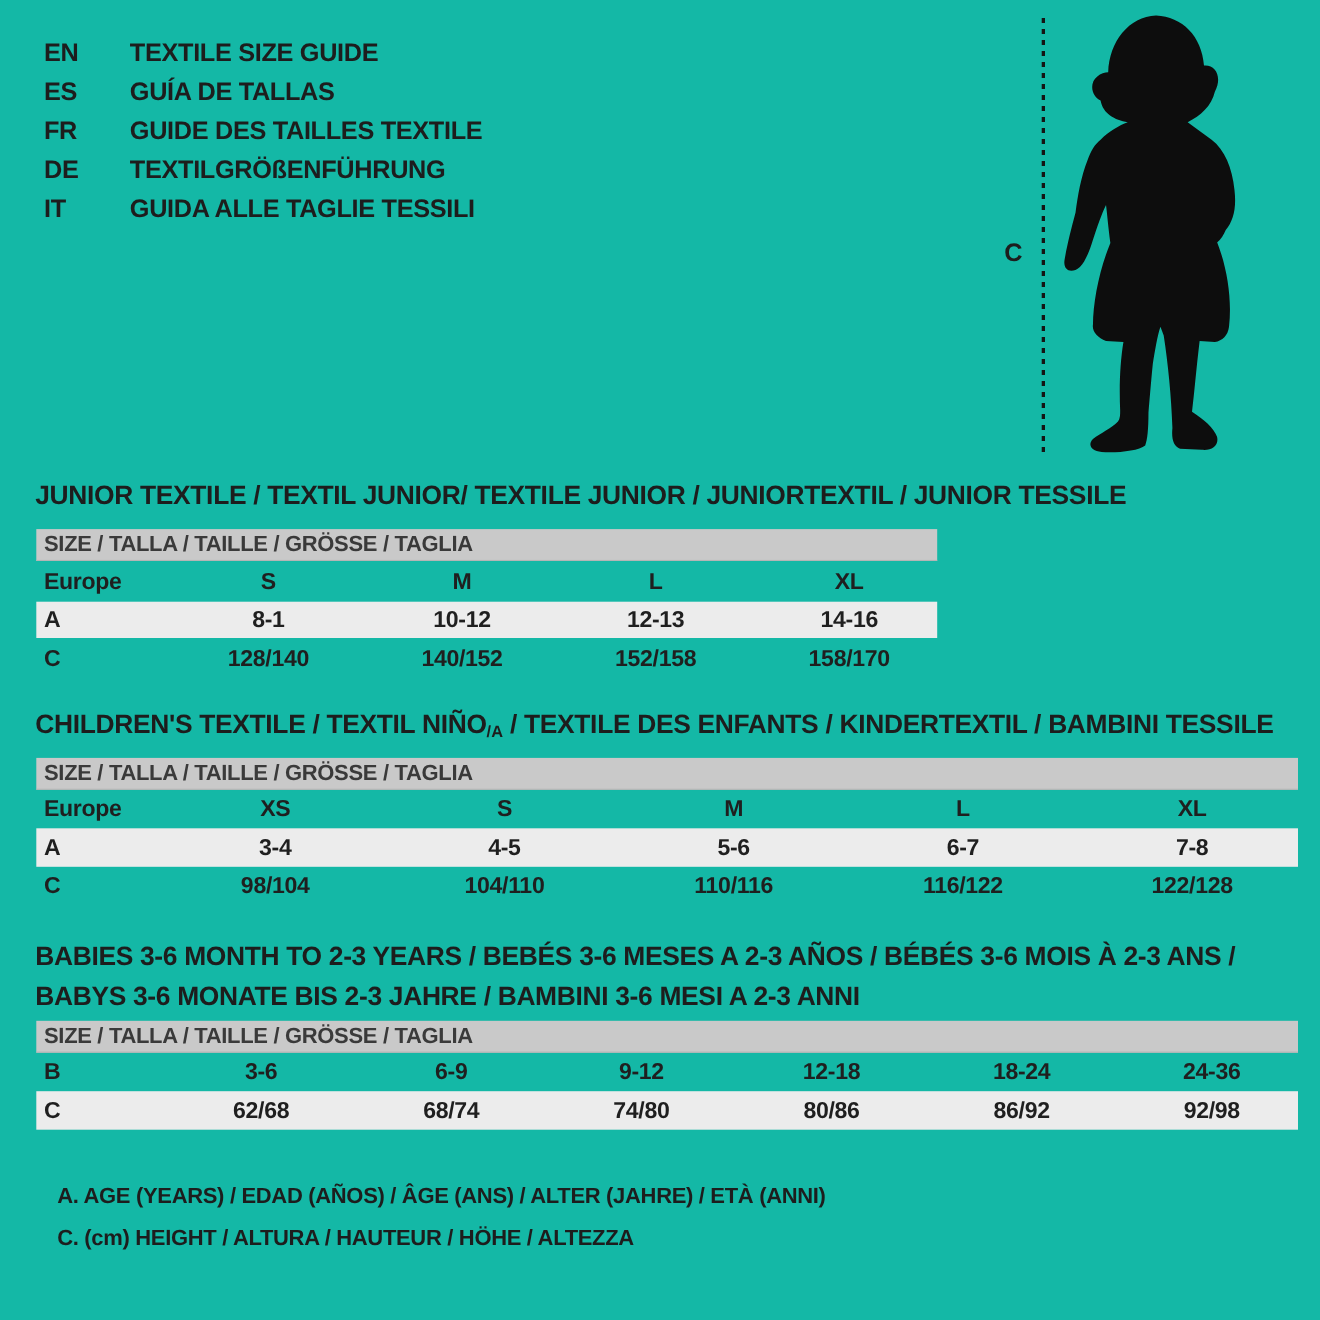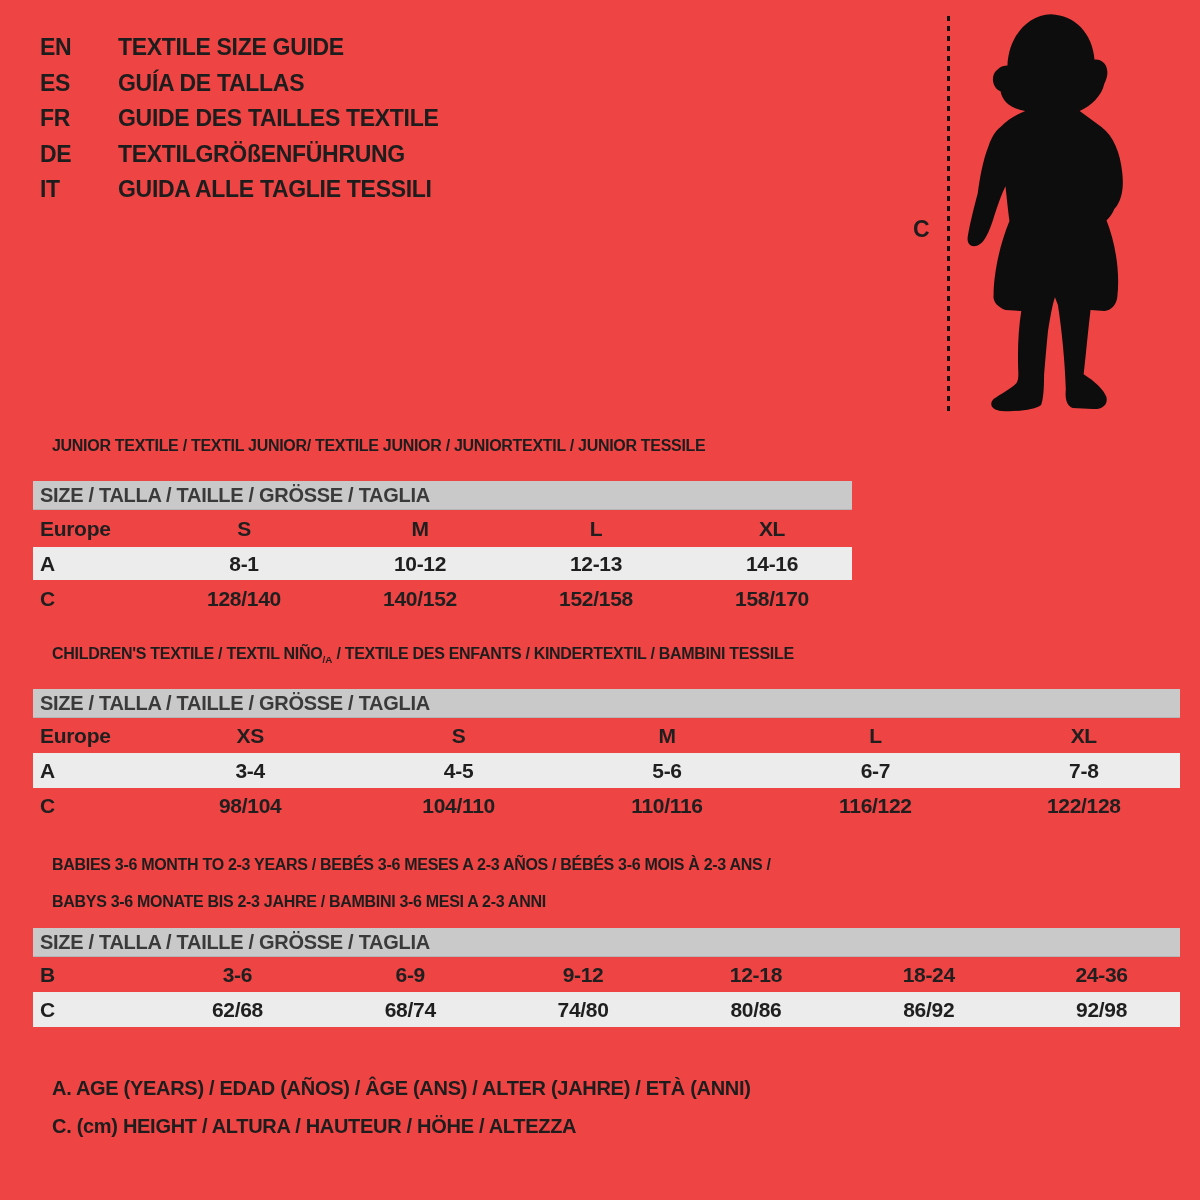--- a/index.html
+++ b/index.html
@@ -1,32 +1,32 @@
 <!DOCTYPE html>
 <html><head>
 <meta charset="utf-8">
 <style>
   html,body{margin:0;padding:0;background:#fff;}
   #canvas{
-    position:relative;width:1200px;height:1200px;background:#ef4444;overflow:hidden;
+    position:relative;width:1200px;height:1200px;background:#14b8a6;overflow:hidden;
     font-family:"Liberation Sans", sans-serif;color:#1d1d1d;letter-spacing:-0.3px;
   }
   
   .langs{position:absolute;left:40px;top:30px;}
   .lang-row{display:flex;height:35.5px;align-items:center;font-size:23px;font-weight:700;}
   .lang-code{width:78px;flex:0 0 78px;}
   
   .measure-line{
     position:absolute;left:947px;top:16px;width:3px;height:400px;
     background-image:repeating-linear-gradient(to bottom,#141414 0 5px,transparent 5px 10px);
   }
   .measure-label{position:absolute;left:913px;top:216px;font-size:23px;font-weight:700;}
   .baby-svg{position:absolute;left:956px;top:12px;}
   
-  .section-title{position:absolute;left:52px;font-size:16px;font-weight:700;white-space:nowrap;}
+  .section-title{position:absolute;left:32px;font-size:24px;font-weight:700;white-space:nowrap;}
   .sub-script{font-size:0.62em;position:relative;top:4px;letter-spacing:0;}
   
   .table{position:absolute;left:33px;}
   .thead{
     height:29px;display:flex;align-items:center;padding-left:7px;
     background:#c9c9c9;font-size:20px;font-weight:700;color:#3a3a3a;
     border-bottom:1px solid #b5b5b5;box-sizing:border-box;
   }
   .trow{display:grid;align-items:center;gap:16px;}
   .t1{width:819px;}

